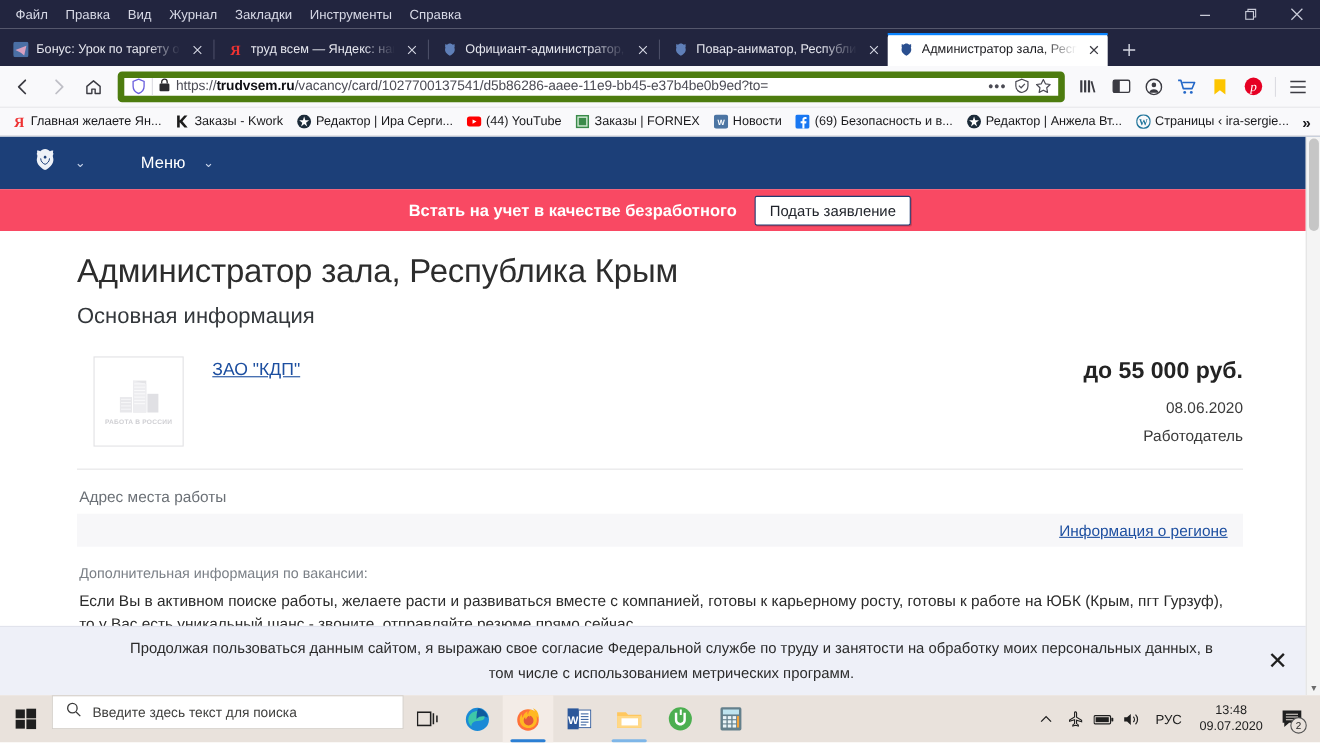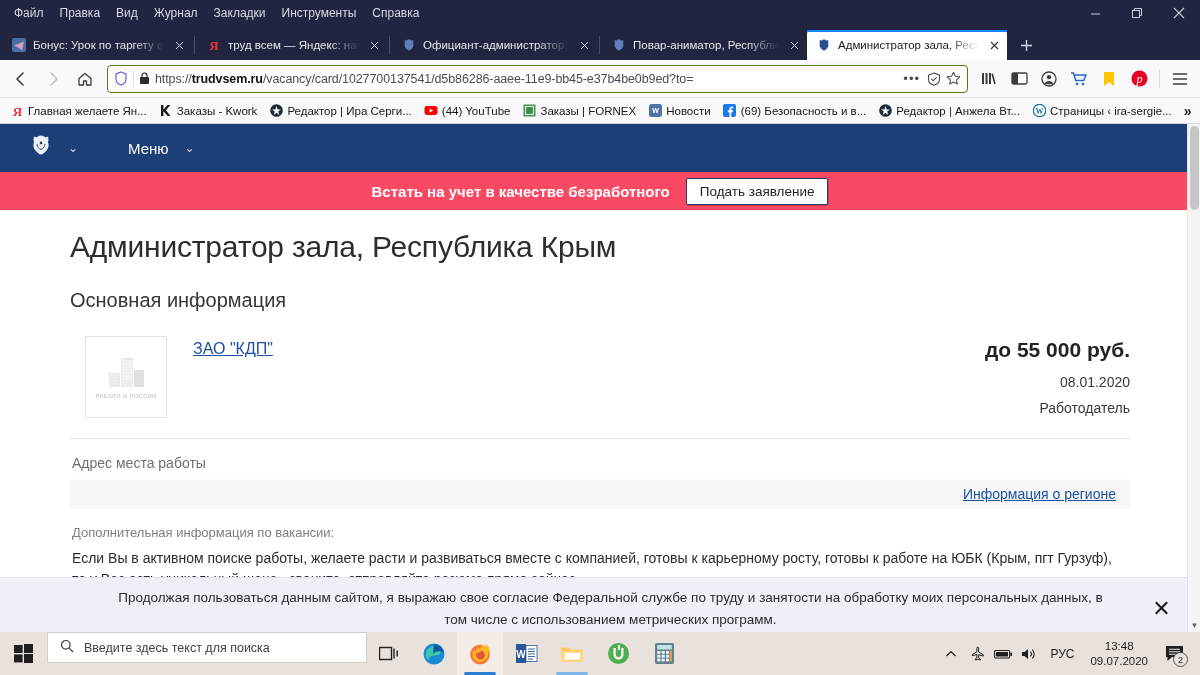--- a/index.html
+++ b/index.html
@@ -56,22 +56,22 @@
     color:#d6d8e4; margin-left: 4px;
   }
 
   .ff-navbar {
     height: 38px; background: #f9f9fb; display: flex; align-items: center;
     gap: 2px; padding: 0 6px; flex: 0 0 38px; border-bottom: 1px solid #e4e4e8;
   }
   .nav-btn { width: 30px; height: 30px; display:flex;align-items:center;justify-content:center; color:#3b3b42; border-radius:4px; }
   .nav-btn.disabled { color: #bfbfc6; }
   .urlbar {
-    flex: 1 1 auto; height: 28px; background: #fff; border: 1px solid #4d7c0f; border-radius: 4px;
-    display: flex; align-items: center; gap: 5px; padding: 0 6px; margin: 0 5px; min-width: 0;
+    flex: 1 1 auto; height: 28px; background: #fff; border: 6px solid #4d7c0f; border-radius: 4px;
+    display: flex; align-items: flex-start; gap: 5px; padding: 0 6px; margin: 0 5px; min-width: 0;
   }
   .urlbar .shield { color:#6a5fde; display:flex; }
   .urlbar .vsep { width:1px; height:16px; background:#dcdce2; }
   .urlbar .lock { color:#2b2b30; display:flex; }
   .url-text {
     flex:1 1 auto; font-size: 12.5px; color: #4c4c55; white-space: nowrap; overflow: hidden;
     min-width: 0; letter-spacing: -0.1px;
     -webkit-mask-image: linear-gradient(to right, #000 96%, transparent 100%);
             mask-image: linear-gradient(to right, #000 96%, transparent 100%);
   }
@@ -111,21 +111,21 @@
     background: #f94963; height: 38px; flex:0 0 38px; display:flex; align-items:center; justify-content:center; gap: 16px;
   }
   .redbanner .rb-text { color:#fff; font-size:15px; font-weight:700; }
   .rb-btn {
     background:#fff; border:1px solid #1f3c73; border-radius:2px; color:#21242b;
     font-size:13.5px; padding: 5px 13px; box-shadow: 1px 1px 0 rgba(0,0,0,0.18);
   }
 
   .content { padding: 0 70px; position:relative; flex:1 1 auto; }
   .vac-title { font-size: 30px; color: #2d2d2d; font-weight: 400; margin-top: 20px; letter-spacing: -0.2px; }
-  .vac-sub { font-size: 20px; color: #33373b; font-weight: 400; margin-top: 25px; }
+  .vac-sub { font-size: 20px; color: #33373b; font-weight: 400; margin-top: 13px; }
 
   .main-row { display:flex; margin-top: 24px; align-items: flex-start; }
   .logo-box {
     width: 82px; height: 82px; border: 1px solid #e2e2e4; background:#fff;
     display:flex; flex-direction:column; align-items:center; justify-content:center; gap:3px;
     flex: 0 0 82px; margin-left: 15px;
   }
   .logo-caption { font-size: 6px; color:#cfcfd3; letter-spacing:0.2px; font-weight:700; }
   .company-link {
     margin-left: 26px; font-size: 16px; color: #1d4fa0; text-decoration: underline; padding-top: 4px;
@@ -533,21 +533,21 @@
             <rect x="31" y="14" width="10" height="17" fill="#e0e0e4"></rect>
             <path d="M19 5h10M19 8h10M19 11h10M19 14h10M19 17h10M19 20h10M19 23h10" stroke="#fafafb" stroke-width="0.9"></path>
             <path d="M7 19h9M7 22h9M7 25h9M7 28h9" stroke="#f7f7f9" stroke-width="0.9"></path>
           </svg>
           <span class="logo-caption">РАБОТА В РОССИИ</span>
         </div>
         <a class="company-link" href="#">ЗАО "КДП"</a>
 
         <div class="right-col">
           <div class="salary">до 55 000 руб.</div>
-          <div class="pubdate">08.01.2020</div>
+          <div class="pubdate">08.06.2020</div>
           <div class="employer">Работодатель</div>
         </div>
       </div>
 
       <div class="hr"></div>
 
       <div class="addr-label">Адрес места работы</div>
       <div class="addr-row">
         <a class="addr-link" href="#">Информация о регионе</a>
       </div>

